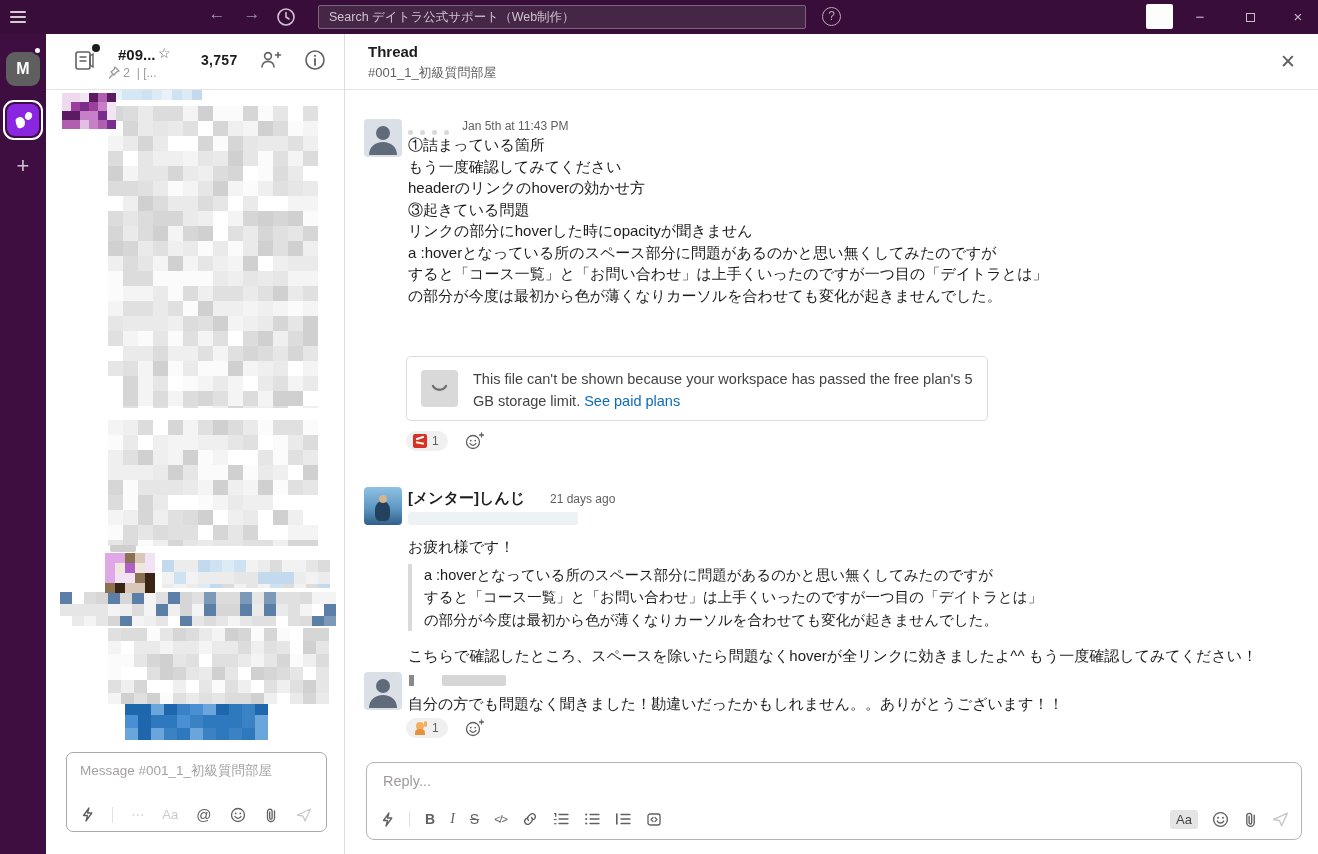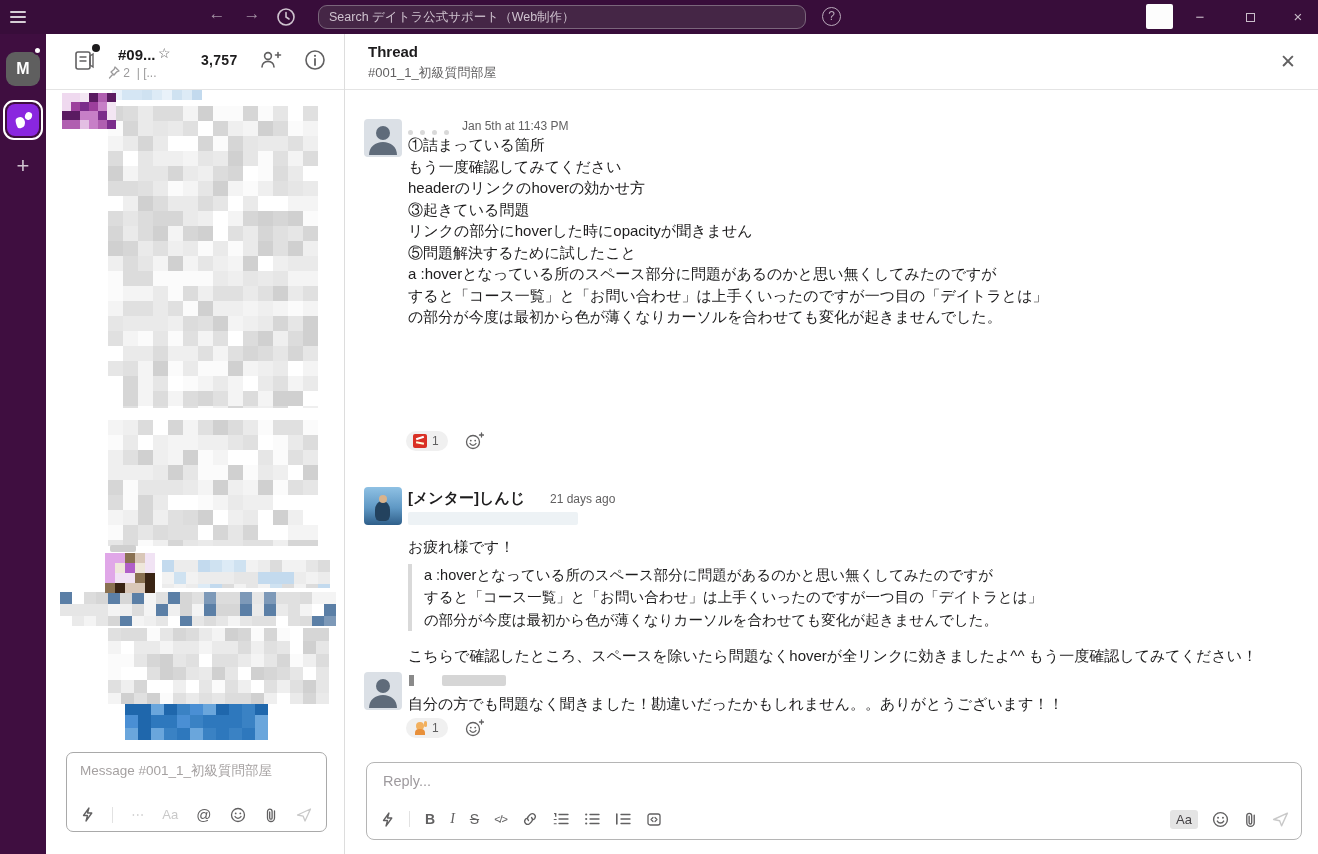--- a/index.html
+++ b/index.html
@@ -6,21 +6,21 @@
   html,body{width:1318px;height:854px}
   body{position:relative;font-family:"Liberation Sans",sans-serif;background:#fff;overflow:hidden;color:#1d1c1d}
   .abs{position:absolute}
 
   
   .titlebar{position:absolute;left:0;top:0;width:1318px;height:34px;background:#380d3a;color:#cfc3cf}
   .hamburger{position:absolute;left:10px;top:11px;width:16px;height:12px;cursor:pointer}
   .hamburger span{display:block;height:2px;background:#d5cdd5;margin-bottom:3px;border-radius:1px}
   .navbtn{position:absolute;top:4px;font-size:17px;color:#a391a3;width:24px;text-align:center;cursor:pointer}
   .clockicon{position:absolute;top:7px;cursor:pointer}
-  .searchbox{position:absolute;left:318px;top:5px;width:488px;height:24px;background:#452646;border:1px solid #7a667b;border-radius:9px}
+  .searchbox{position:absolute;left:318px;top:5px;width:488px;height:24px;background:#452646;border:1px solid #7a667b;border-radius:2px}
   .searchbox input{width:100%;height:100%;background:transparent;border:none;outline:none;color:#d8cdd8;font-size:12.5px;padding:0 10px;font-family:"Liberation Sans",sans-serif}
   .searchbox input::placeholder{color:#cfc3cf;opacity:1}
   .helpcircle{position:absolute;left:822px;top:7px;width:19px;height:19px;border:1.5px solid #b9a9ba;border-radius:50%;color:#b9a9ba;font-size:12px;text-align:center;line-height:17px;cursor:pointer}
   .whitesq{position:absolute;left:1146px;top:4px;width:27px;height:25px;background:#fdfdfd;border-radius:2px}
   .winbtn{position:absolute;top:3px;width:30px;height:28px;color:#c9bcc9;text-align:center;line-height:28px;font-size:15px;cursor:pointer}
   .maxbox{display:inline-block;width:9px;height:9px;border:1.5px solid #c9bcc9;margin-top:9px}
 
   
   .rail{position:absolute;left:0;top:34px;width:46px;height:820px;background:#3f0e40}
   .ws-m{position:absolute;left:6px;top:18px;width:34px;height:34px;background:#5f5f5f;border-radius:9px;color:#fff;font-weight:bold;font-size:16px;text-align:center;line-height:34px;cursor:pointer}
@@ -244,26 +244,35 @@
       </svg>
   </div>
   <div class="abs blur-dots" style="left:63px;top:89px"><span></span><span></span><span></span><span></span></div>
   <div class="abs tstamp" style="left:117px;top:85px">Jan 5th at 11:43 PM</div>
   <div class="abs mtext" style="left:63px;top:100px">
     <div>①詰まっている箇所</div>
     <div>もう一度確認してみてください</div>
     <div>headerのリンクのhoverの効かせ方</div>
     <div>③起きている問題</div>
     <div>リンクの部分にhoverした時にopacityが聞きません</div>
-    <div>⑤問題解決するために試したこと</div>
     <div>a :hoverとなっている所のスペース部分に問題があるのかと思い無くしてみたのですが</div>
     <div>すると「コース一覧」と「お問い合わせ」は上手くいったのですが一つ目の「デイトラとは」</div>
     <div>の部分が今度は最初から色が薄くなりカーソルを合わせても変化が起きませんでした。</div>
   </div>
 
+  <div class="attach">
+    <div class="attach-icon">
+      <svg class="ic" width="37" height="37" viewBox="0 0 37 37">
+          <path d="M12 16a7.5 7.5 0 0 0 13 0" fill="none" stroke="#6f6f6f" stroke-width="2.4" stroke-linecap="round"></path>
+        </svg>
+    </div>
+    <div class="attach-text">
+      <span>This file can't be shown because your workspace has passed the free plan's 5 GB storage limit. </span><span class="attach-link">See paid plans</span>
+    </div>
+  </div>
 
   <div class="abs" style="left:61px;top:396px;display:flex;gap:10px;align-items:center">
     <span class="react-pill">
       <span class="emoji-red"></span>
       <span class="react-count">1</span>
     </span>
     <span class="addreact">
       <svg class="ic" width="20" height="18" viewBox="0 0 20 18">
           <circle cx="9" cy="10" r="6.5" fill="none" stroke="#616061" stroke-width="1.3"></circle>
           <circle cx="6.8" cy="8.6" r=".9" fill="#616061"></circle>

